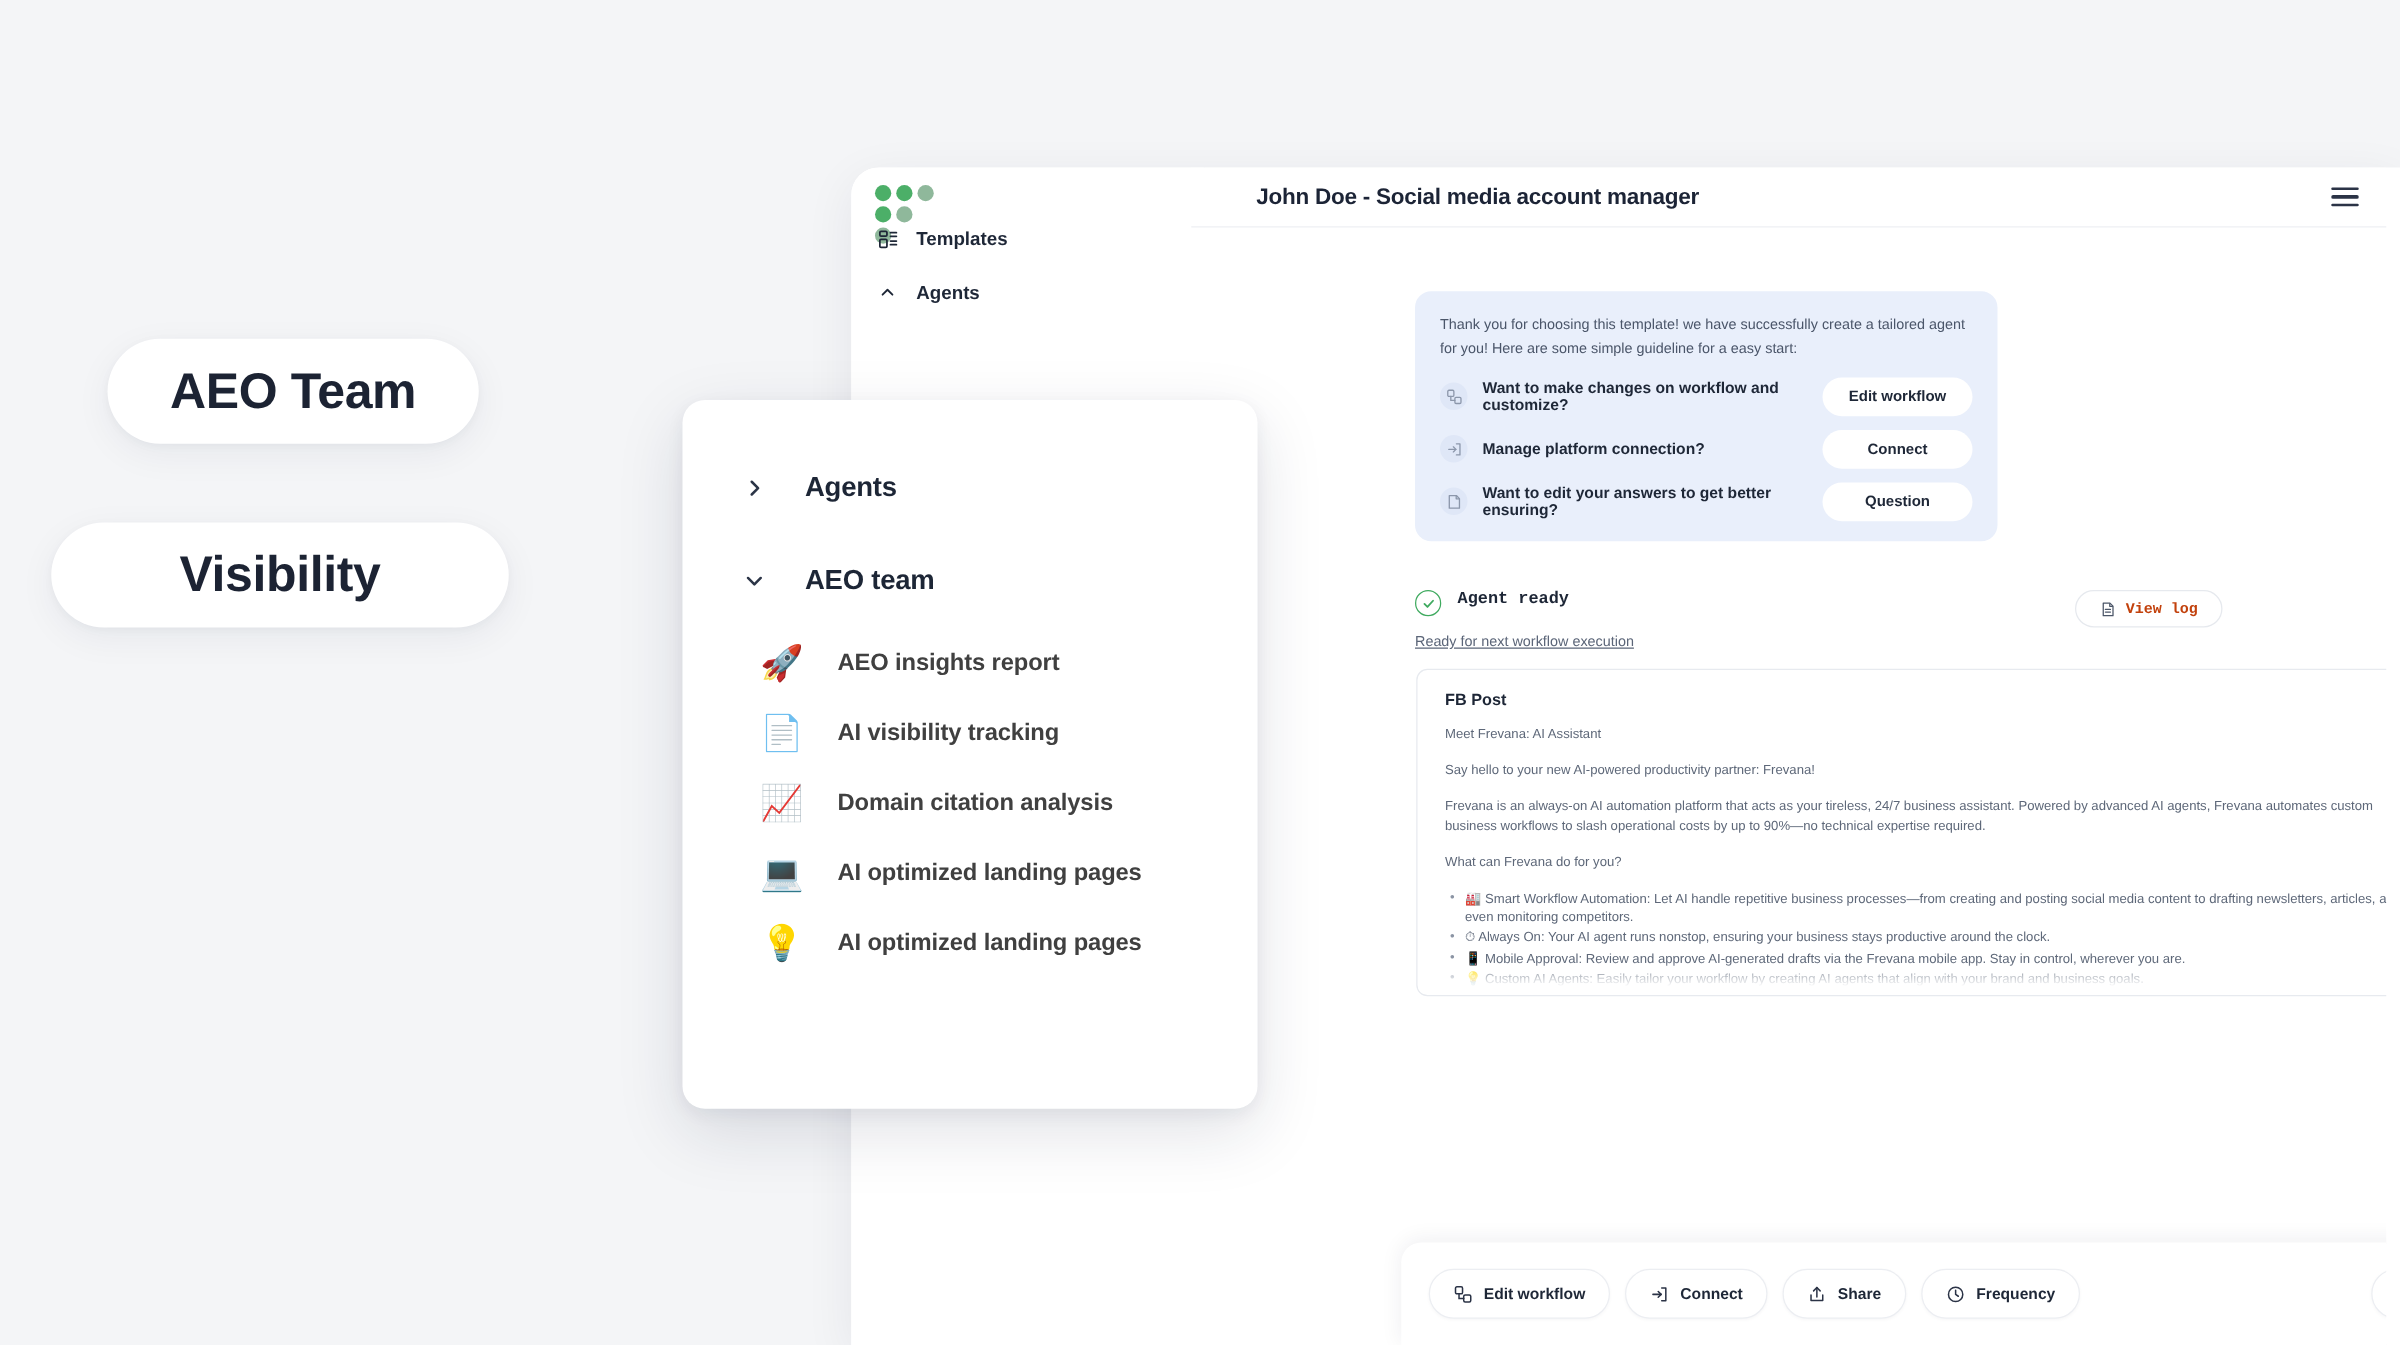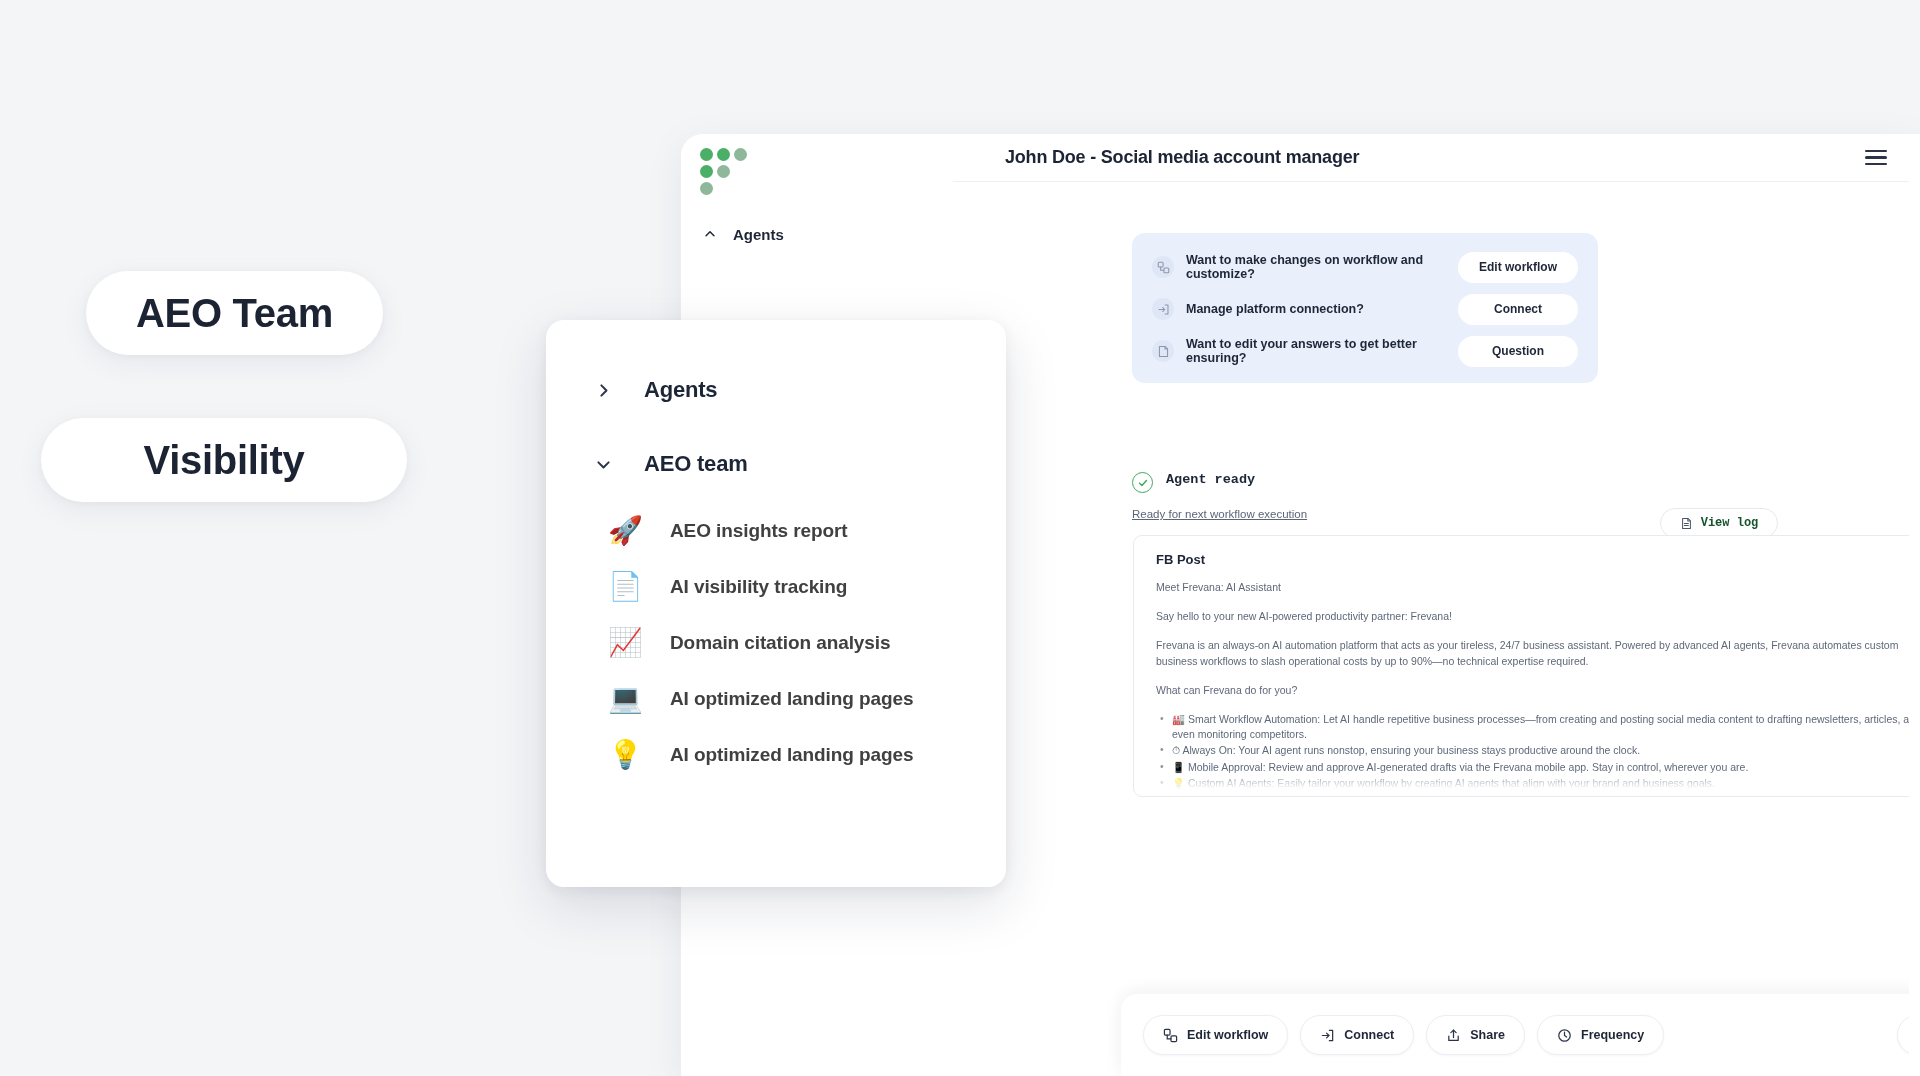--- a/index.html
+++ b/index.html
@@ -233,24 +233,23 @@
   }
   .viewlog-btn {
     width: 118px; height: 30px;
     background: #ffffff;
     border: 1px solid #e6e9ee;
     border-radius: 18px;
     display: flex; align-items: center; justify-content: center;
     gap: 8px;
     font-size: 12px;
     font-weight: 600;
-    color: #14532d;
+    color: #c2410c;
     cursor: pointer;
     flex: 0 0 118px;
-    margin-top: 36px;
   }
   .ready-sub {
     position: absolute;
     left: 179px;
     top: 326px;
     font-size: 11.5px;
     color: #5b6578;
     text-decoration: underline;
   }
 
@@ -430,20 +429,33 @@
 
       <div class="logo-mark">
         <i class="dot-a"></i>
         <i class="dot-b"></i>
         <i class="dot-c"></i>
         <i class="dot-d"></i>
         <i class="dot-e"></i>
         <i class="dot-f"></i>
       </div>
 
+      <div class="nav-item" id="nav-templates">
+        <span class="nav-ico">
+          <svg width="17" height="17" viewBox="0 0 18 18" fill="none" stroke="currentColor" stroke-width="1.5" stroke-linecap="round">
+            <rect x="2" y="2.2" width="6" height="4" rx="1"></rect>
+            <rect x="2" y="9" width="6" height="6.8" rx="1"></rect>
+            <line x1="11" y1="3.3" x2="16" y2="3.3"></line>
+            <line x1="11" y1="6.4" x2="16" y2="6.4"></line>
+            <line x1="11" y1="10.4" x2="16" y2="10.4"></line>
+            <line x1="11" y1="13.5" x2="16" y2="13.5"></line>
+          </svg>
+        </span>
+        <span class="nav-label">Templates</span>
+      </div>
 
       <div class="nav-item" id="nav-agents">
         <span class="nav-ico">
           <svg width="14" height="14" viewBox="0 0 16 16" fill="none" stroke="currentColor" stroke-width="1.7" stroke-linecap="round" stroke-linejoin="round">
             <polyline points="3.5,10 8,5.5 12.5,10"></polyline>
           </svg>
         </span>
         <span class="nav-label">Agents</span>
       </div>
     </div>
@@ -455,20 +467,21 @@
         <div class="hamburger">
           <b></b>
           <b></b>
           <b></b>
         </div>
       </div>
 
       <div class="content-scroll">
 
         <div class="guide-card">
+          <div class="guide-intro">Thank you for choosing this template! we have successfully create a tailored agent for you! Here are some simple guideline for a easy start:</div>
 
           <div class="guide-row">
             <span class="g-ico">
               <svg width="13" height="13" viewBox="0 0 16 16" fill="none" stroke="currentColor" stroke-width="1.3">
                 <rect x="1.5" y="1.5" width="6" height="6" rx="1.2"></rect>
                 <rect x="8.5" y="8.5" width="6" height="6" rx="1.2"></rect>
                 <path d="M4.5 7.5 L4.5 11.5 L8.5 11.5" stroke-linecap="round"></path>
               </svg>
             </span>
             <span class="g-text">Want to make changes on workflow and customize?</span>

